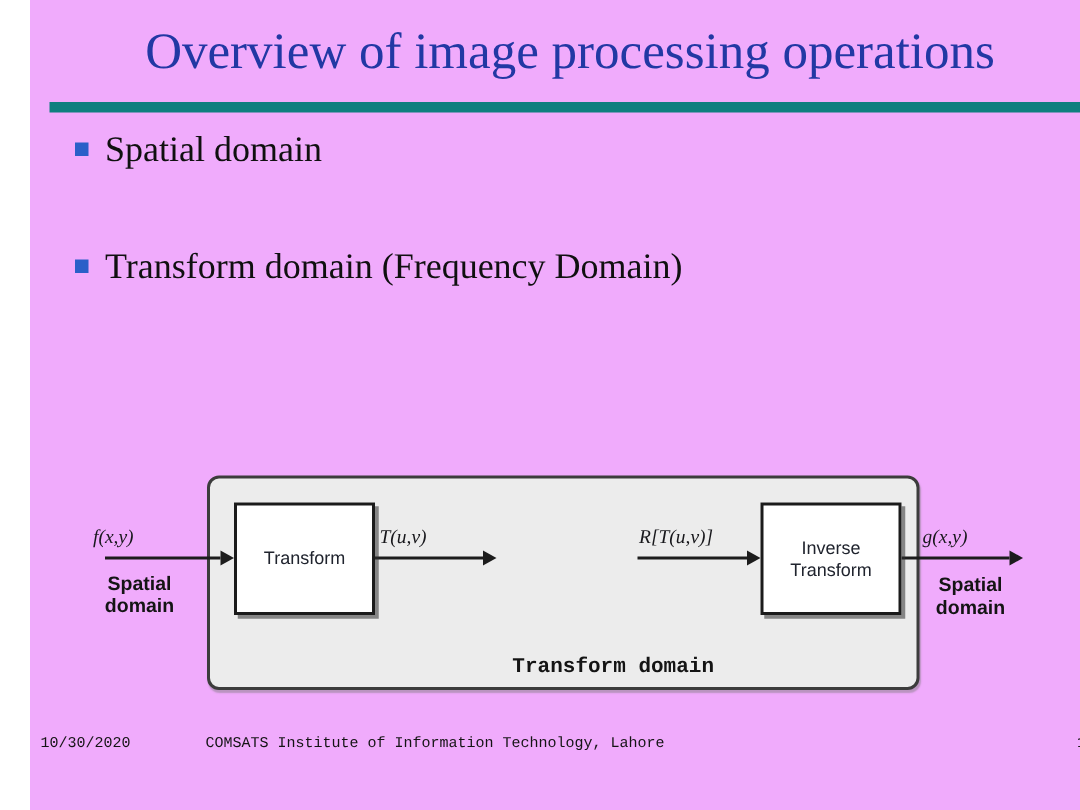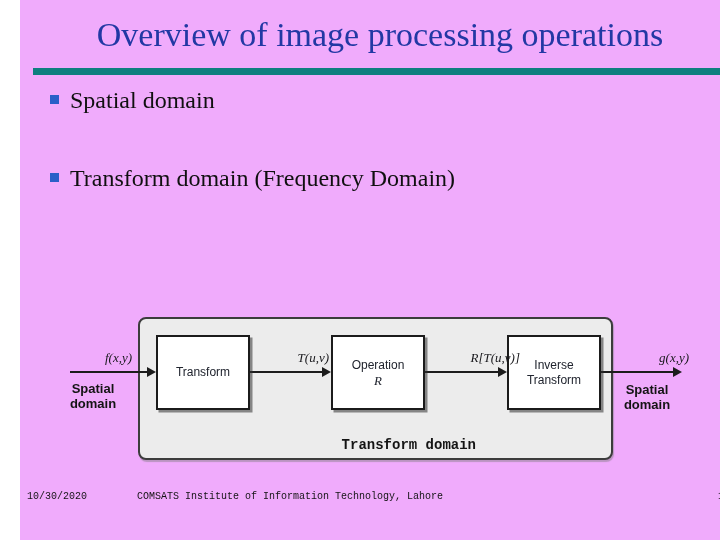--- a/index.html
+++ b/index.html
@@ -111,21 +111,21 @@
   .ahead.h3 { left: 478px; }
   .ahead.h4 { left: 653px; }
 
   .math {
     position: absolute;
     top: 350px;
     font-family: "Liberation Serif", serif;
     font-style: italic;
     font-size: 13px;
     color: #18181c;
-    text-align: right;
+    text-align: left;
   }
   .math.m1 { left: 42px;  width: 70px; }
   .math.m2 { left: 233px; width: 76px; }
   .math.m3 { left: 406px; width: 94px; }
   .math.m4 { left: 595px; width: 74px; }
 
   .domain-label {
     position: absolute;
     width: 66px;
     font-family: "Liberation Sans", sans-serif;
@@ -188,24 +188,20 @@
     <div class="hline a3"></div>
     <div class="hline a4"></div>
     <div class="ahead h1"></div>
     <div class="ahead h2"></div>
     <div class="ahead h3"></div>
     <div class="ahead h4"></div>
 
     <div class="node n1">
       <span>Transform</span>
     </div>
-    <div class="node n2">
-      <span>Operation</span>
-      <span class="it-serif">R</span>
-    </div>
     <div class="node n3">
       <span>Inverse</span>
       <span>Transform</span>
     </div>
 
     <div class="math m1">f(x,y)</div>
     <div class="math m2">T(u,v)</div>
     <div class="math m3">R[T(u,v)]</div>
     <div class="math m4">g(x,y)</div>
 

